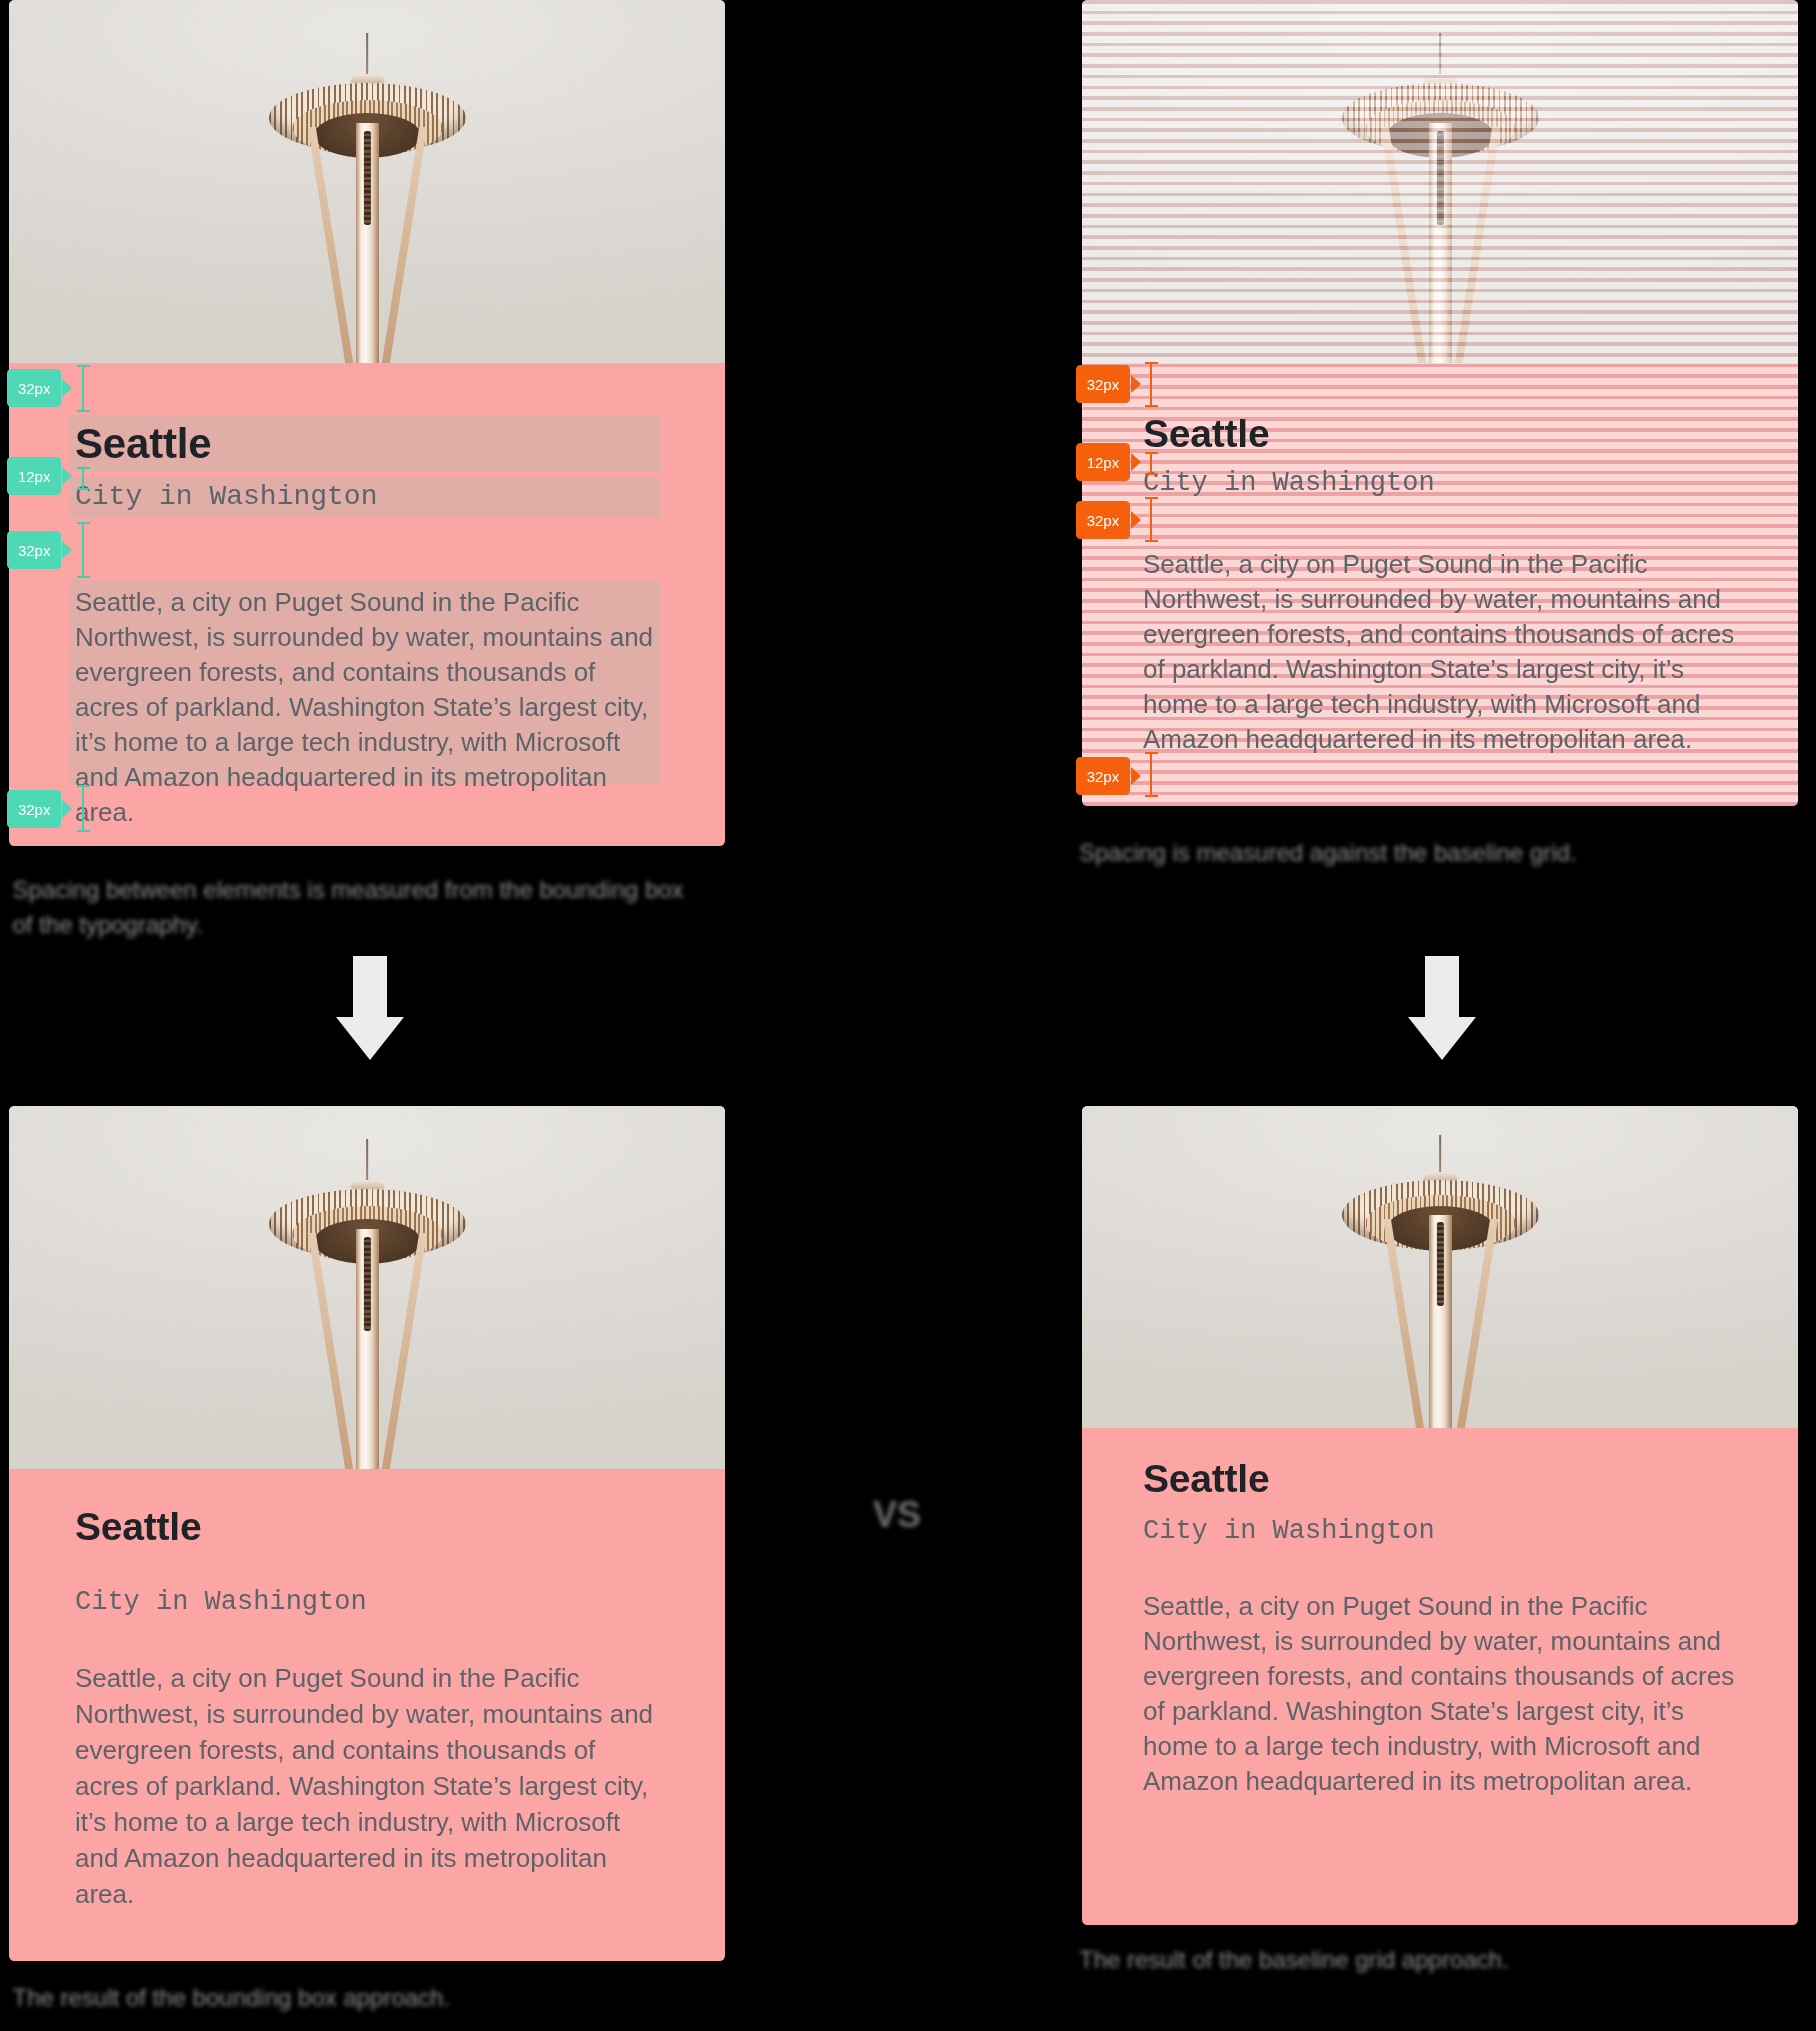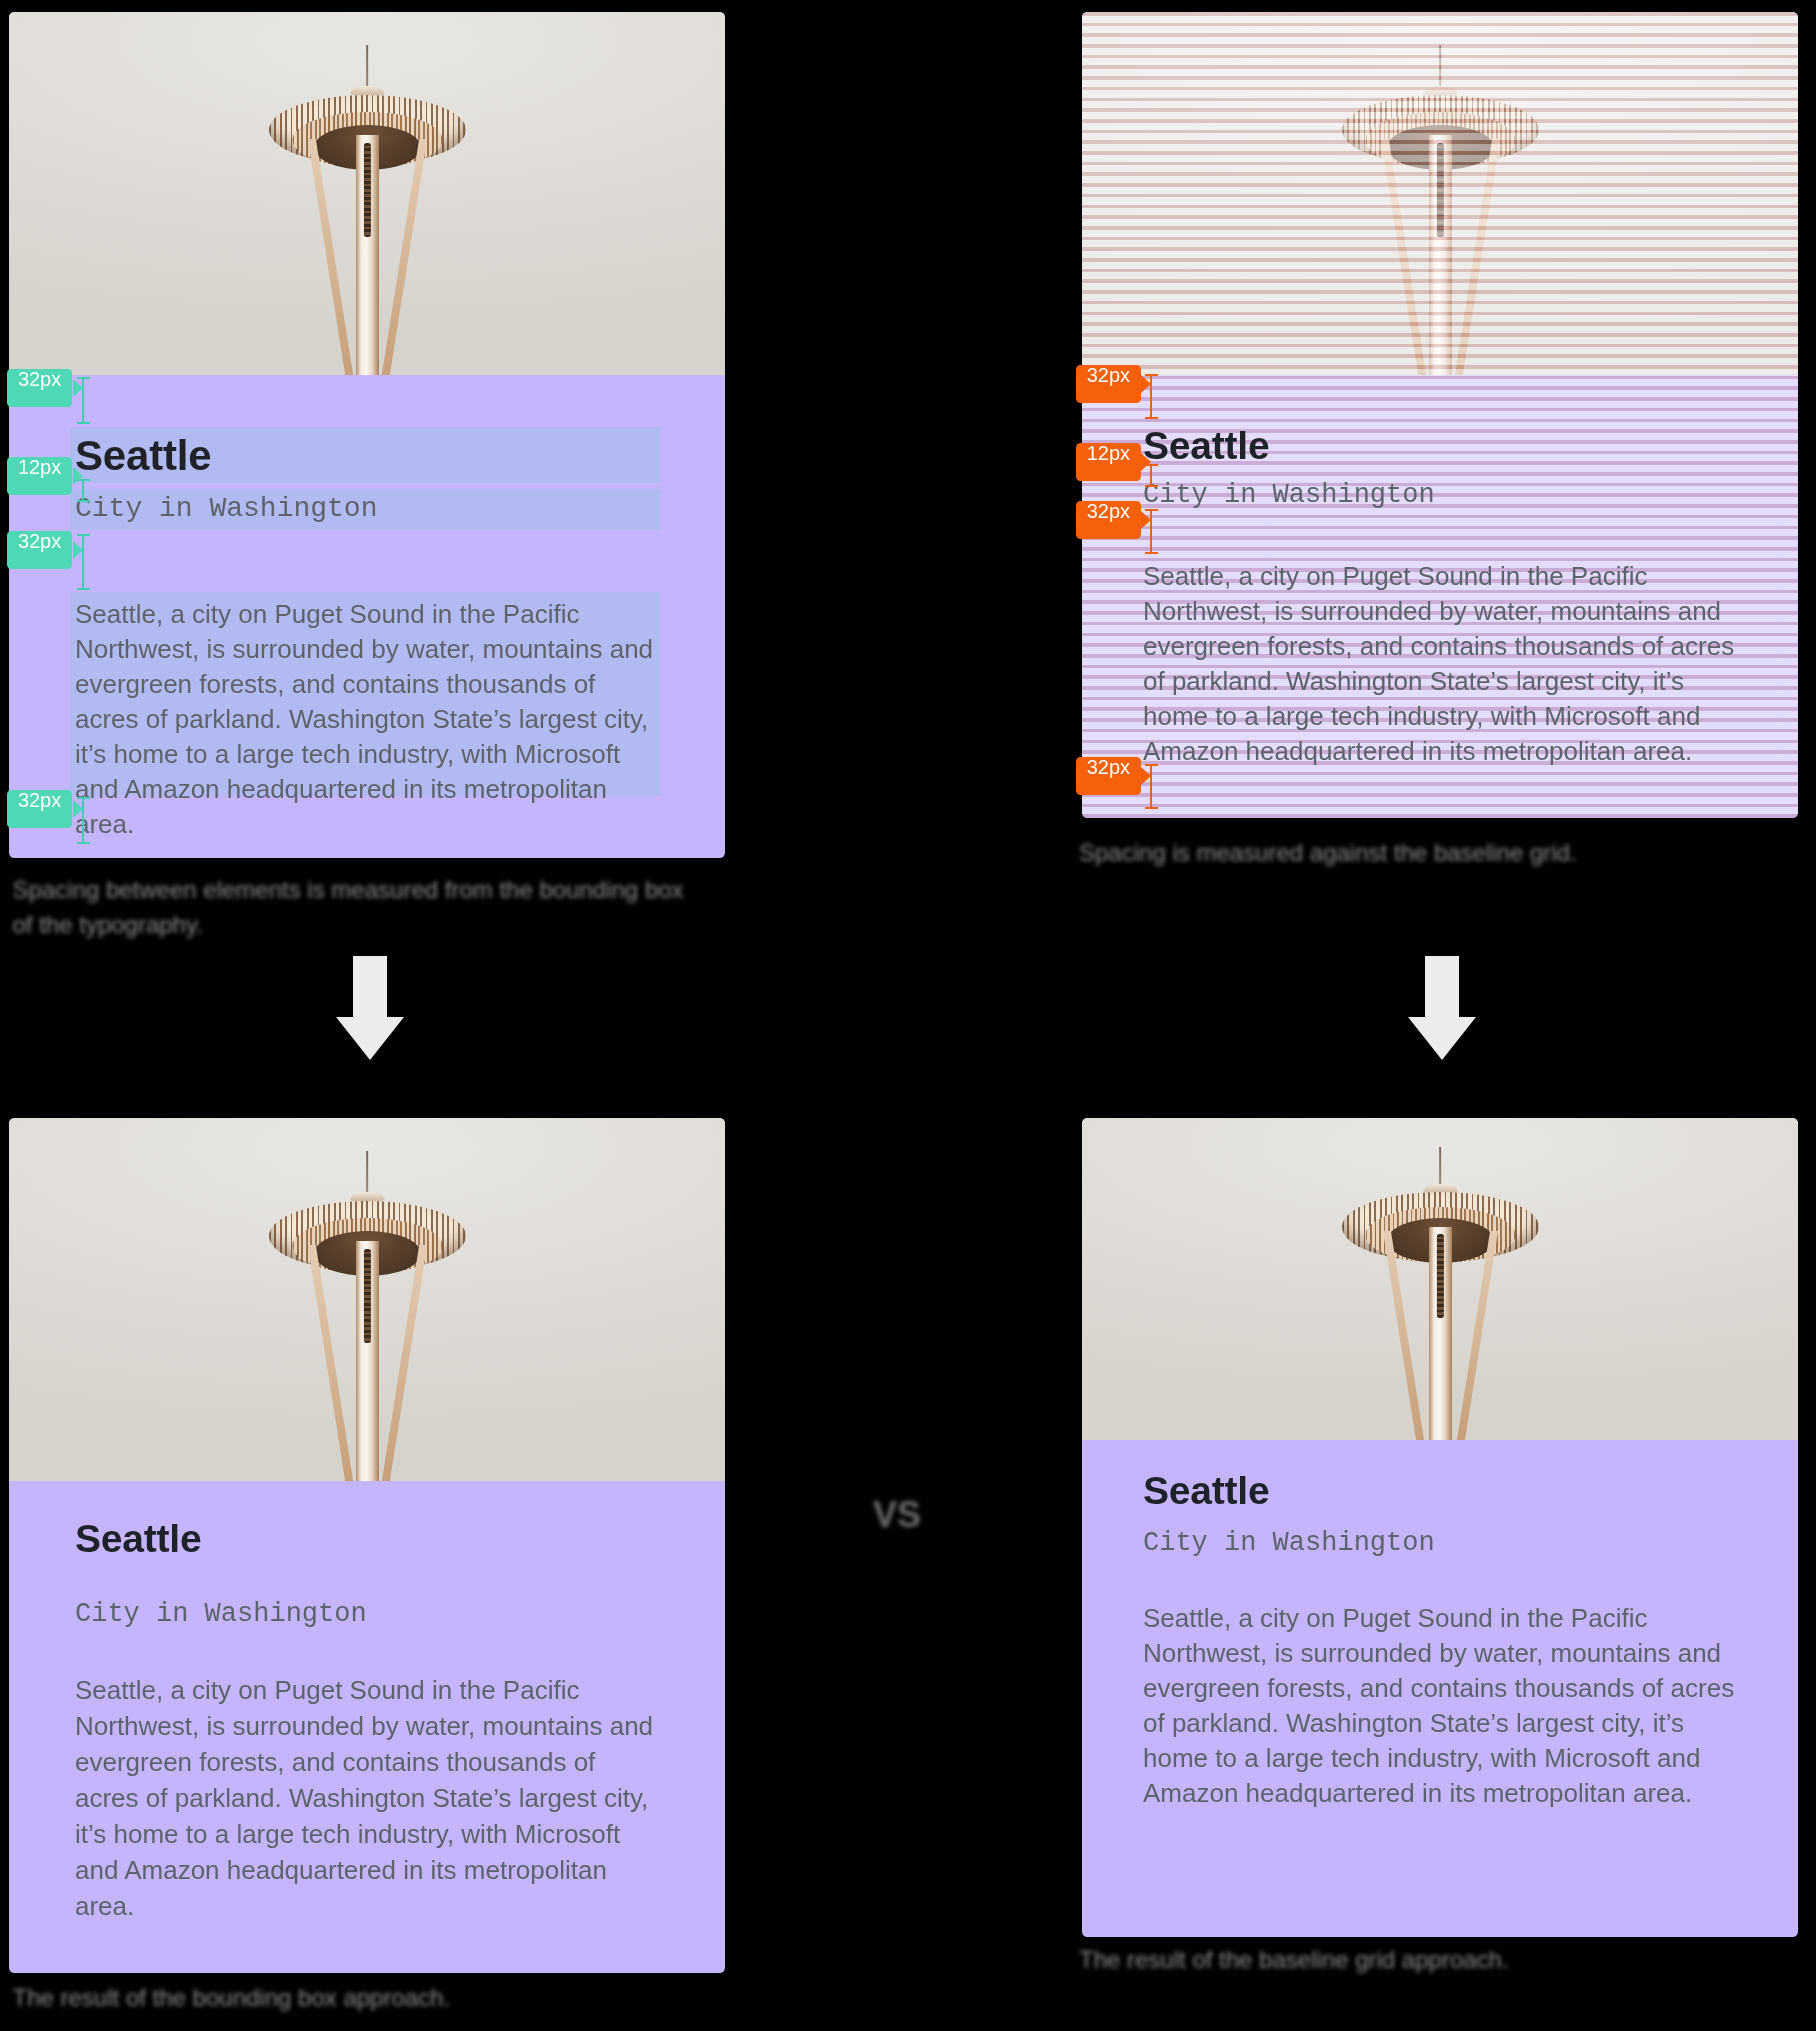--- a/index.html
+++ b/index.html
@@ -10,24 +10,23 @@
   body{
     width:1816px; height:2031px;
     position:relative;
     font-family:"Liberation Sans", sans-serif;
     overflow:hidden;
   }
 
   
   .card{
     position:absolute;
-    background:#c4b5fd;
+    background:#fca5a5;
     border-radius:5.4px;
     overflow:hidden;
-    margin-top:12px;
   }
   .card-photo{
     position:relative;
     width:100%;
     background:
       radial-gradient(ellipse 120% 80% at 50% 8%, #e9e7e3 0%, #dedbd6 55%, #d6d2cc 100%);
     overflow:hidden;
   }
 
   
@@ -102,22 +101,22 @@
     font-weight:700;
     color:#1f2328;
     letter-spacing:-0.2px;
   }
   .c-sub{ color:#5d6369;font-family:Liberation Mono, monospace; }
   .c-desc{ color:#5d6369; }
 
   
   .badge{
     position:absolute;
-    display:flex; justify-content:center;
-    color:#fff; font-size:20px; line-height:1;
+    display:flex; align-items:center; justify-content:center;
+    color:#fff; font-size:15px; line-height:1;
     height:38px; padding:0 10.7px;
     border-radius:4.5px;
     white-space:nowrap;
     z-index:40;
   }
   .badge::after{
     content:"";
     position:absolute; right:-10.7px; top:50%;
     margin-top:-9px;
     border-top:9px solid transparent;

